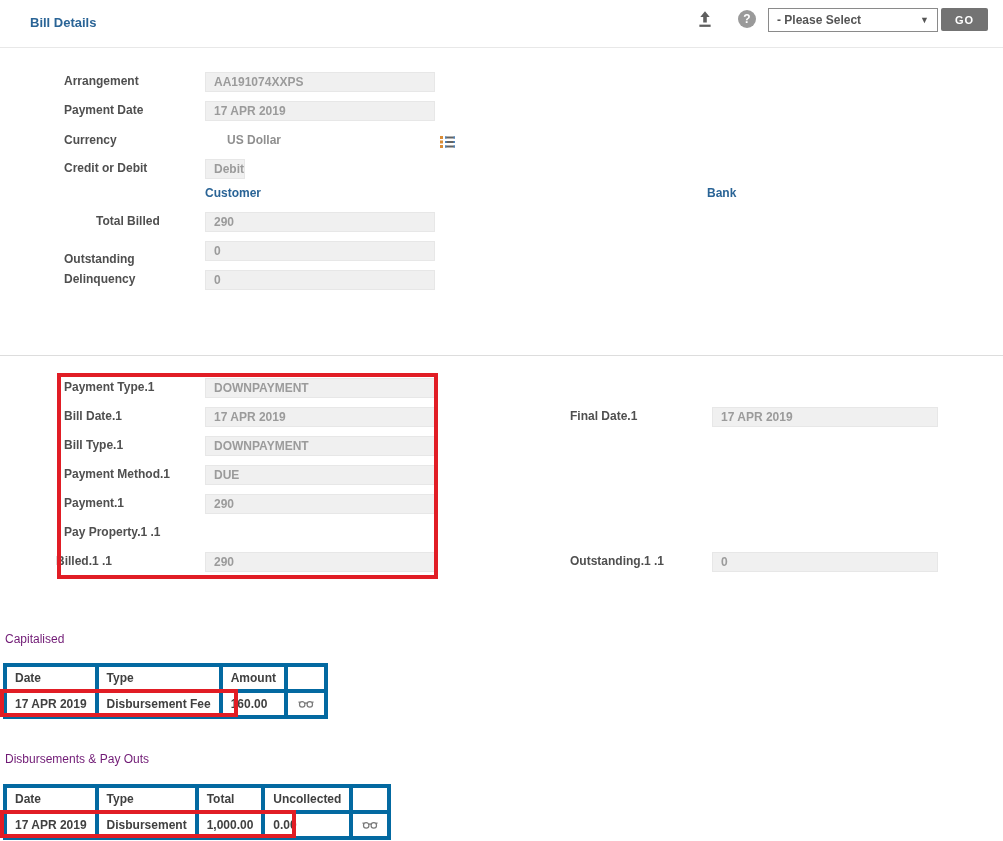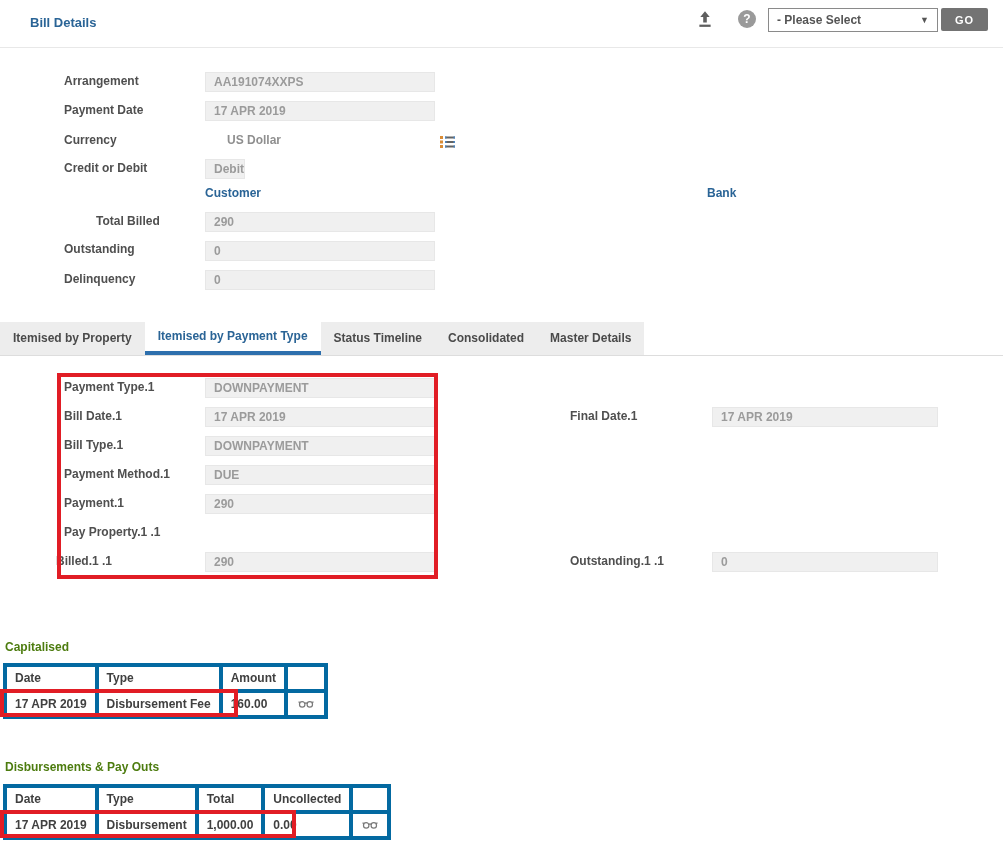--- a/index.html
+++ b/index.html
@@ -36,21 +36,21 @@
   .tabstrip { position:absolute; left:0; top:322px; height:33px; display:inline-flex; background:#ededed; }
   .tab { height:33px; line-height:33px; padding:0 13px; font-size:12px; font-weight:bold; color:#4a4a4a;
          cursor:pointer; white-space:nowrap; box-sizing:border-box; }
   .tab.active { background:#fff; color:#2a6496; border-bottom:4px solid #2d6fad; line-height:29px; }
   .tab-sep { position:absolute; left:0; top:355px; width:1003px; height:1px; background:#ddd; }
 
   
   .red-box { position:absolute; border:4px solid #e11d25; box-sizing:border-box; pointer-events:none; z-index:6; background:transparent; }
 
   
-  .section-title { position:absolute; font-size:12px; font-weight:bold; color:#4d7c0f; white-space:nowrap;margin-top:8px; }
+  .section-title { position:absolute; font-size:12px; font-weight:normal; color:#701a75; white-space:nowrap; }
 
   
   table.grid { position:absolute; border-collapse:collapse; font-size:12px; table-layout:fixed; }
   .grid th, .grid td { border:4px solid #0369a1; font-weight:bold; color:#404040; padding:0 8px;
                        height:26px; text-align:left; white-space:nowrap; overflow:hidden; box-sizing:border-box; }
   .grid .num { text-align:left; }
   .grid .icon-cell { text-align:center; padding:0; }
   .view-btn { background:none; border:none; padding:0; cursor:pointer; }
 </style>
 </head>
@@ -104,33 +104,26 @@
 
   <div class="lbl" style="left:64px; top:159px;">Credit or Debit</div>
   <div class="vbox" style="left:205px; top:159px; width:40px;">Debit</div>
 
   <div class="blink" style="left:205px; top:184px;">Customer</div>
   <div class="blink" style="left:707px; top:184px;">Bank</div>
 
   <div class="lbl" style="left:72px; top:212px;margin-left:24px;">Total Billed</div>
   <div class="vbox" style="left:205px; top:212px;">290</div>
 
-  <div class="lbl" style="left:64px; top:240px;">Outstanding</div>
+  <div class="lbl" style="left:64px; top:250px;">Outstanding</div>
   <div class="vbox" style="left:205px; top:241px;">0</div>
 
   <div class="lbl" style="left:64px; top:270px;">Delinquency</div>
   <div class="vbox" style="left:205px; top:270px;">0</div>
 
-  <div class="tabstrip">
-    <div class="tab">Itemised by Property</div>
-    <div class="tab active">Itemised by Payment Type</div>
-    <div class="tab">Status Timeline</div>
-    <div class="tab">Consolidated</div>
-    <div class="tab">Master Details</div>
-  </div>
   <div class="tab-sep"></div>
 
   <div class="red-box" style="left:57px; top:373px; width:381px; height:206px;"></div>
 
   <div class="lbl" style="left:64px; top:378px;">Payment Type.1</div>
   <div class="vbox" style="left:205px; top:378px;">DOWNPAYMENT</div>
 
   <div class="lbl" style="left:64px; top:407px;">Bill Date.1</div>
   <div class="vbox" style="left:205px; top:407px;">17 APR 2019</div>
 

